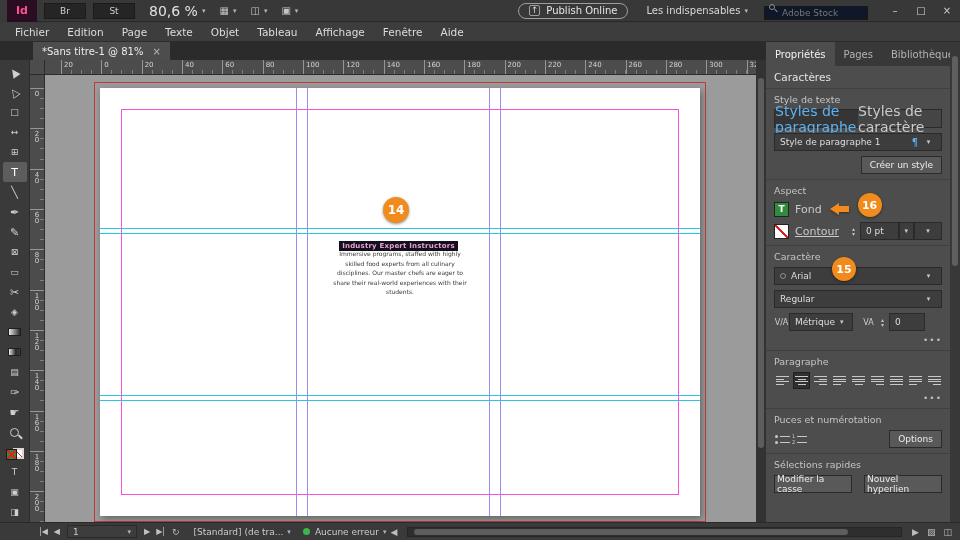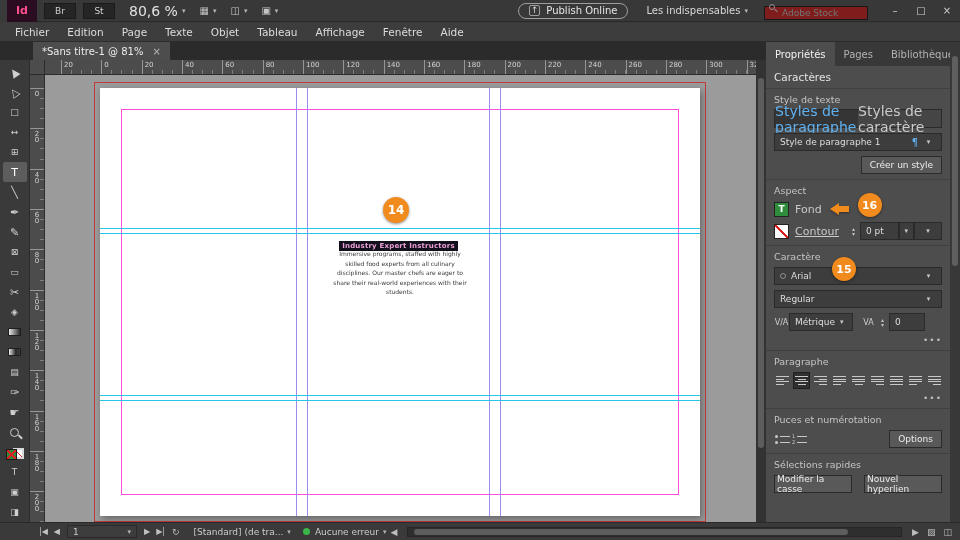--- a/index.html
+++ b/index.html
@@ -2,29 +2,29 @@
 <html><head>
 <meta charset="utf-8">
 <style>
 *{margin:0;padding:0;box-sizing:border-box;font-family:"DejaVu Sans",sans-serif}
 html,body{width:960px;height:540px;overflow:hidden;background:#3a3a3a}
 .app{position:absolute;inset:0;width:960px;height:540px;color:#d6d6d6;overflow:hidden}
 
 
 .topbar{position:absolute;left:7px;top:0;right:0;height:22px;background:#383838;border-bottom:1px solid #2a2a2a;display:flex;align-items:center}
 .logo{width:30px;height:22px;background:#2b0d21;color:#ff4e8e;font-weight:bold;font-size:11px;display:flex;align-items:center;justify-content:center}
-.appbox{width:32px;height:16px;background:#252525;border:1px solid #1b1b1b;color:#cfcfcf;font-size:9px;display:flex;align-items:center;justify-content:center;margin-left:7px}
+.appbox{width:42px;height:16px;background:#252525;border:1px solid #1b1b1b;color:#cfcfcf;font-size:9px;display:flex;align-items:center;justify-content:center;margin-left:7px}
 .zoom{margin-left:14px;font-size:14px;color:#e2e2e2;display:flex;align-items:center}
 .dd::after{content:"▾";font-size:7px;color:#b5b5b5;margin-left:4px;vertical-align:middle}
 .tbico{margin-left:14px;font-size:10px;color:#c5c5c5;display:flex;align-items:center}
 .publish{margin-left:auto;border:1px solid #9e9e9e;border-radius:11px;height:16px;padding:0 10px;font-size:10px;color:#e6e6e6;display:flex;align-items:center;gap:6px}
 .pubico{font-size:9px;border:1px solid #9e9e9e;border-radius:2px;width:11px;height:11px;line-height:9px;text-align:center;color:#d5d5d5}
 .workspace{margin-left:18px;font-size:10px;color:#d8d8d8;display:flex;align-items:center}
 .searchwrap{position:relative;margin-left:16px}
-.searchwrap input{background:#7f1d1d;border:1px solid #171717;color:#b5b5b5;font-size:9px;width:104px;height:14px;padding:0 4px 0 17px;outline:none}
+.searchwrap input{background:#0f172a;border:1px solid #171717;color:#b5b5b5;font-size:9px;width:104px;height:14px;padding:0 4px 0 17px;outline:none}
 .mag{position:absolute;left:5px;top:3px;width:6px;height:6px;border:1px solid #8f8f8f;border-radius:50%}
 .mag::after{content:"";position:absolute;width:4px;height:1px;background:#8f8f8f;transform:rotate(45deg);right:-4px;bottom:-2px}
 .winbtns{display:flex;margin-left:14px}
 .winbtn{width:26px;height:22px;display:flex;align-items:center;justify-content:center;color:#cfcfcf;font-size:10px}
 
 
 .menubar{position:absolute;left:0;top:23px;right:0;height:19px;background:#3d3d3d;border-bottom:1px solid #2c2c2c;display:flex;align-items:center;padding-left:6px}
 .menubar .mitem{padding:0 9px;font-size:10.5px;color:#dcdcdc}
 
 

